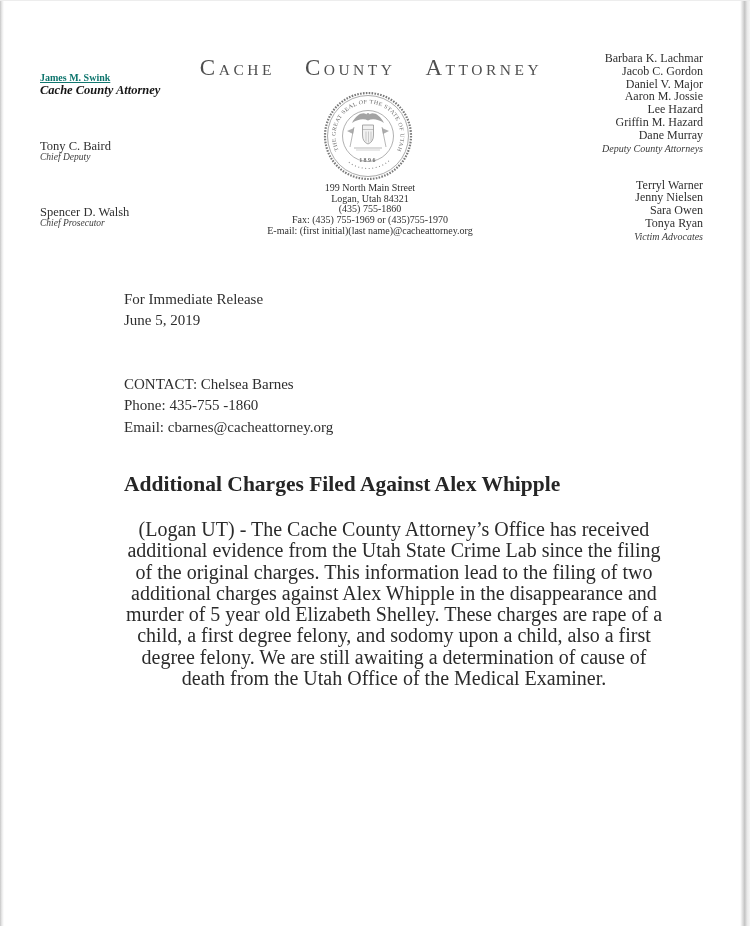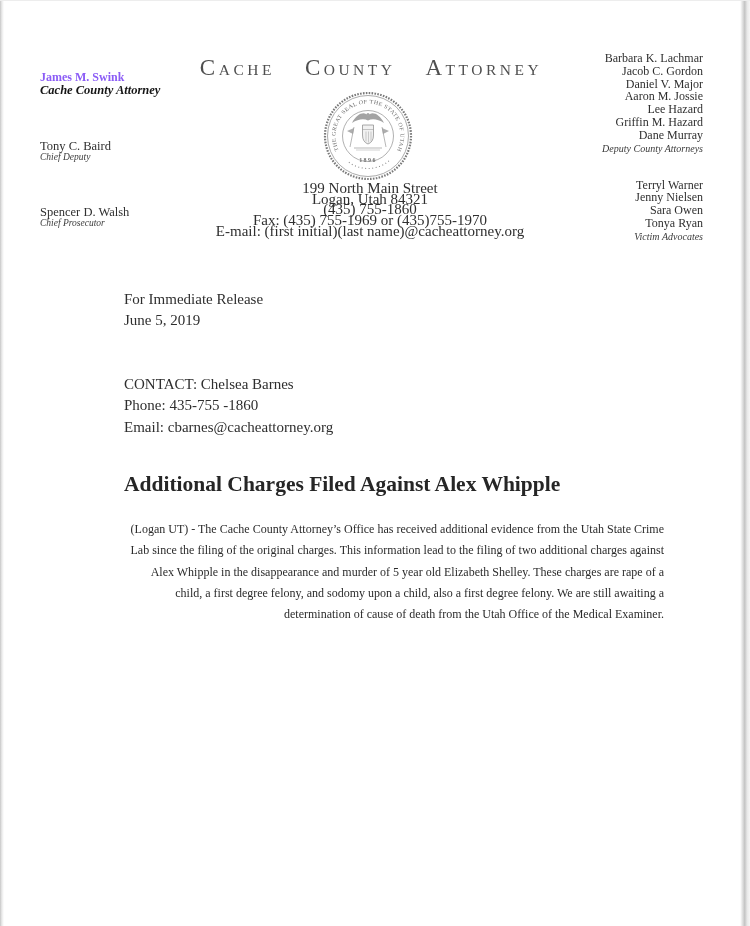--- a/index.html
+++ b/index.html
@@ -20,64 +20,64 @@
   .edge-right {
     position: absolute; right: 0; top: 0; bottom: 0; width: 14px;
     background: linear-gradient(to right, rgba(255,255,255,0) 0%, rgba(255,255,255,0) 30%, #c4c4c4 62%, #e9e9e9 80%, #f6f6f6 100%);
   }
 
   
   .lh-left {
     position: absolute; left: 40px; top: 70px; width: 190px;
     color: #2d2d2d;
   }
-  .lh-left .principal-name { font-size: 12px; font-weight: bold; line-height: 13px; color: #8b5cf6; }
+  .lh-left .principal-name { font-size: 10px; font-weight: bold; line-height: 13px; color: #0f766e; text-decoration: underline; }
   .lh-left .principal-role { font-size: 12.5px; font-weight: bold; font-style: italic; line-height: 13px; color: #161616; }
   .lh-left .official { margin-top: 14px; }
   .lh-left .official-name { font-size: 12.5px; line-height: 12px; color: #303030; margin-top: 43px; }
   .lh-left .official-role { font-size: 9.5px; font-style: italic; line-height: 11px; color: #3c3c3c; }
 
   .lh-title {
     position: absolute; left: 0; right: 8px; top: 54px;
     text-align: center; color: #4f4f4f; white-space: nowrap;
   }
   .lh-title .word { display: inline-block; margin: 0 15px; letter-spacing: 3.5px; }
   .lh-title .cap { font-size: 23px; }
   .lh-title .rest { font-size: 15.5px; }
 
   .seal {
     position: absolute; left: 323px; top: 90px; width: 90px; height: 90px;
     opacity: 0.92;
   }
 
   .lh-address {
     position: absolute; left: 0; right: 10px; top: 182px;
-    text-align: center; font-size: 15px; line-height: 10.7px; color: #2f2f2f;
+    text-align: center; font-size: 10px; line-height: 10.7px; color: #2f2f2f;
   }
 
   .lh-right {
     position: absolute; right: 47px; top: 51px; width: 200px;
     text-align: right; color: #2f2f2f;
   }
   .lh-right .group-name { font-size: 12px; line-height: 12.8px; }
   .lh-right .group-role { font-size: 10px; font-style: italic; line-height: 12px; margin-top: 1px; color: #3a3a3a; }
   .lh-right .group + .group { margin-top: 24px; }
 
   
   .release-block { position: absolute; left: 124px; color: #2e2e2e; }
   .release-lines { top: 288px; font-size: 15px; line-height: 20.8px; }
   .contact-lines { top: 373px; font-size: 15px; line-height: 21.3px; }
   .headline {
     top: 470px; width: 560px;
     font-size: 21.5px; font-weight: bold; line-height: 27px; color: #262626;
   }
   .body-par {
     top: 518px; width: 540px;
-    font-size: 12px; line-height: 21.3px; color: #2b2b2b;
-    text-align: right;
+    font-size: 20px; line-height: 21.3px; color: #2b2b2b;
+    text-align: center;
   }
   .seal text { font-family: "Liberation Serif", serif; }
 </style>
 </head>
 <body>
 
 <div class="page">
   <div class="edge-left"></div>
   <div class="edge-right"></div>
 

